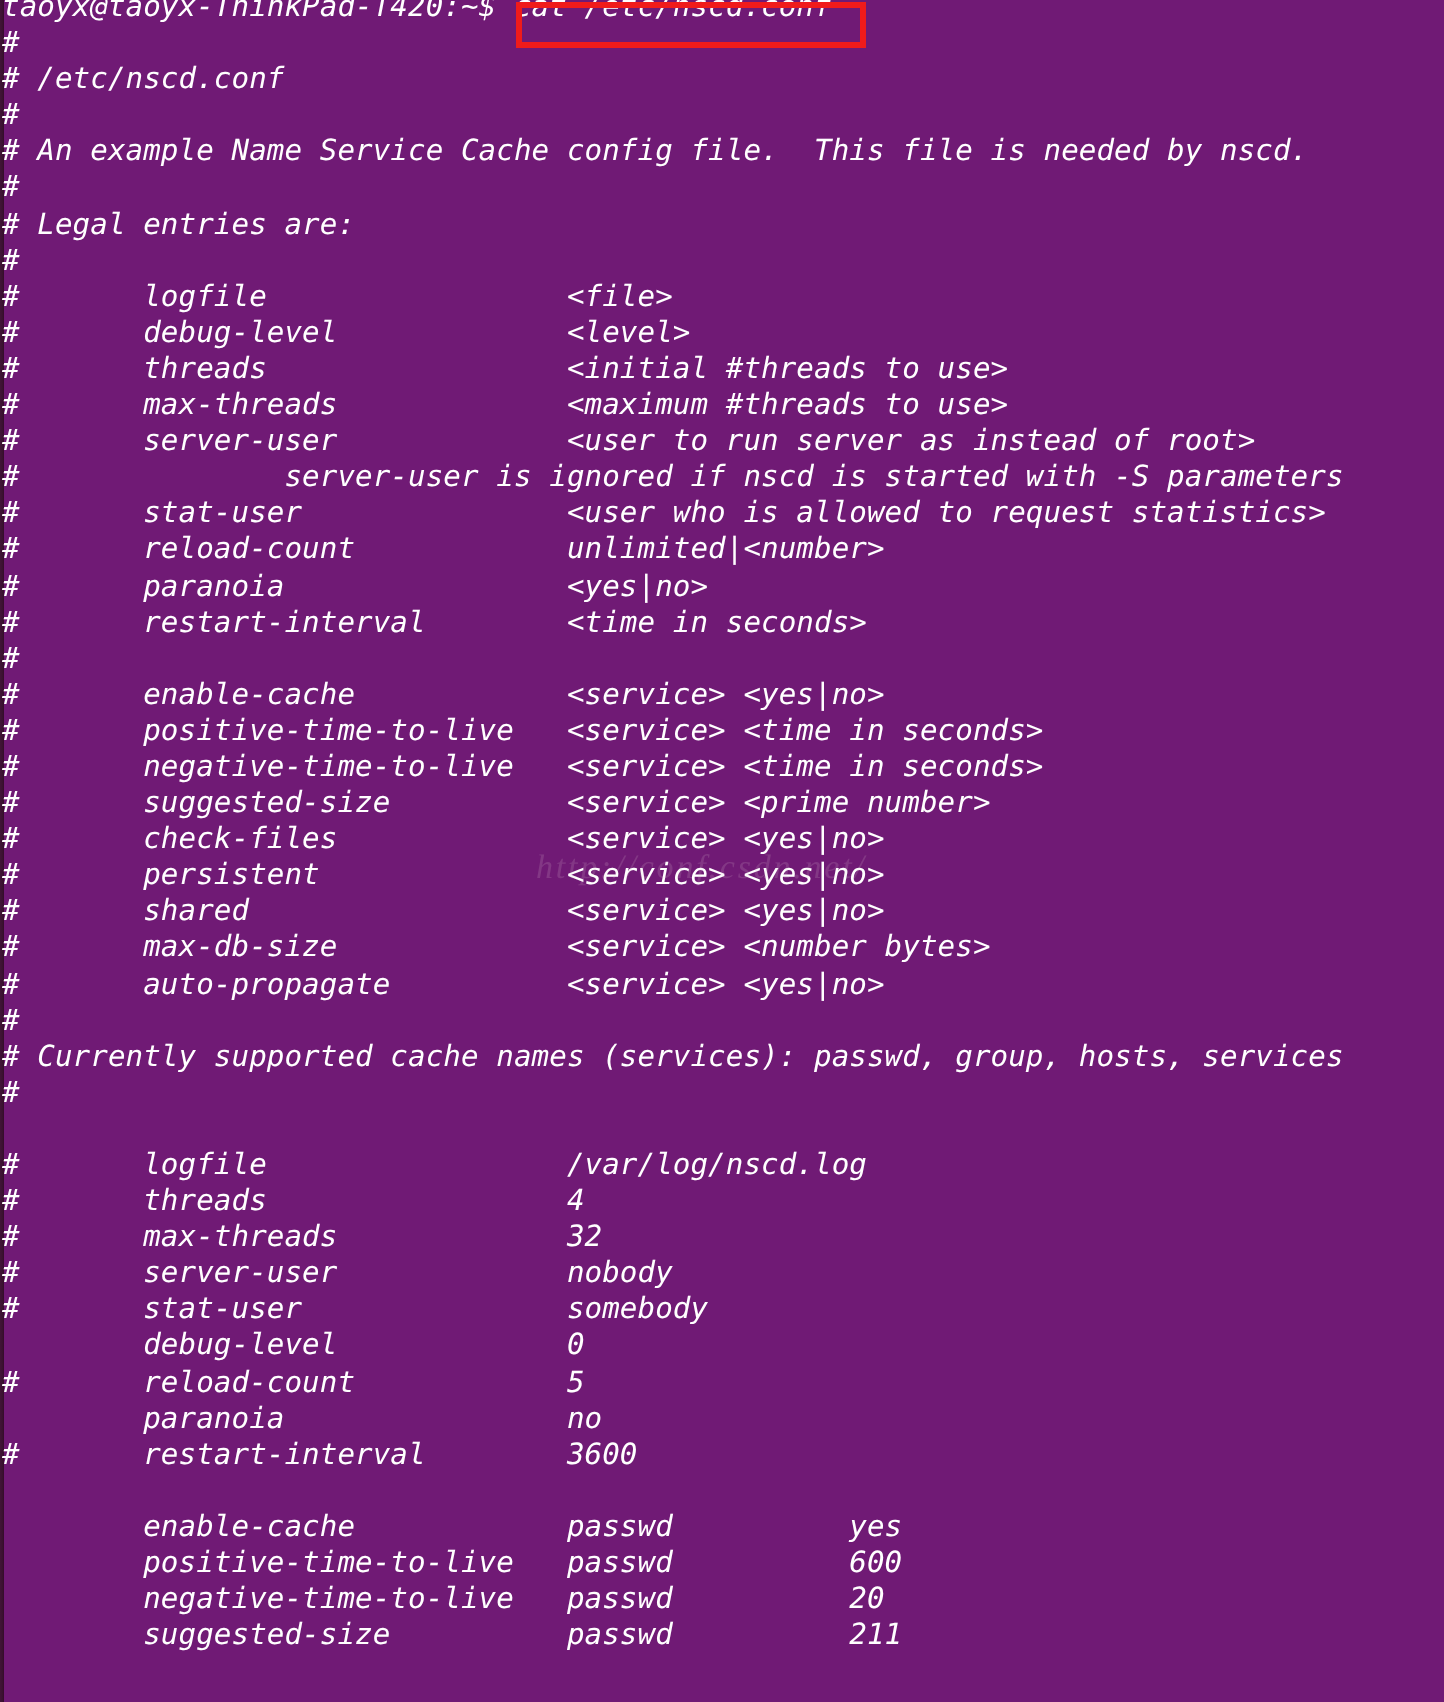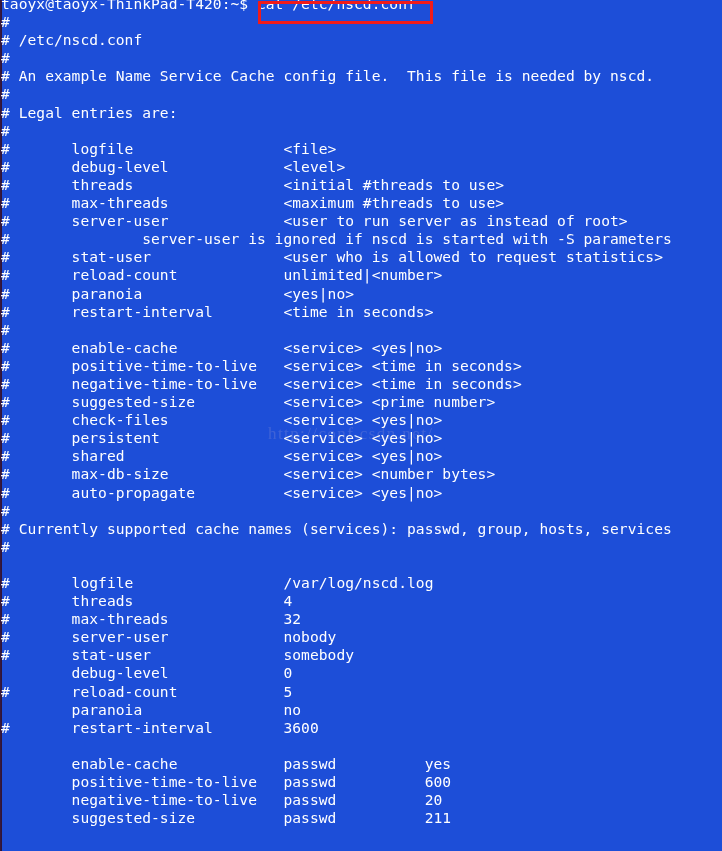--- a/index.html
+++ b/index.html
@@ -67,21 +67,21 @@
     letter-spacing: 1.4px;
     color: rgba(226, 200, 214, 0.17);
     pointer-events: none;
     user-select: none;
     white-space: pre;
   }
 </style>
 </head>
 <body>
 
-<div id="terminal" style="background: #1d4ed8; color: rgb(255, 255, 255);">
+<div id="terminal" style="background: #701a75; color: rgb(255, 255, 255); font-style: italic;">
 
   <div id="scroll-edge"></div>
 
   <div id="lines"><div class="line">taoyx@taoyx-ThinkPad-T420:~$ cat /etc/nscd.conf</div><div class="line">#</div><div class="line"># /etc/nscd.conf</div><div class="line">#</div><div class="line"># An example Name Service Cache config file.  This file is needed by nscd.</div><div class="line">#</div><div class="line"># Legal entries are:</div><div class="line">#</div><div class="line">#       logfile                 &lt;file&gt;</div><div class="line">#       debug-level             &lt;level&gt;</div><div class="line">#       threads                 &lt;initial #threads to use&gt;</div><div class="line">#       max-threads             &lt;maximum #threads to use&gt;</div><div class="line">#       server-user             &lt;user to run server as instead of root&gt;</div><div class="line">#               server-user is ignored if nscd is started with -S parameters</div><div class="line">#       stat-user               &lt;user who is allowed to request statistics&gt;</div><div class="line">#       reload-count            unlimited|&lt;number&gt;</div><div class="line">#       paranoia                &lt;yes|no&gt;</div><div class="line">#       restart-interval        &lt;time in seconds&gt;</div><div class="line">#</div><div class="line">#       enable-cache            &lt;service&gt; &lt;yes|no&gt;</div><div class="line">#       positive-time-to-live   &lt;service&gt; &lt;time in seconds&gt;</div><div class="line">#       negative-time-to-live   &lt;service&gt; &lt;time in seconds&gt;</div><div class="line">#       suggested-size          &lt;service&gt; &lt;prime number&gt;</div><div class="line">#       check-files             &lt;service&gt; &lt;yes|no&gt;</div><div class="line">#       persistent              &lt;service&gt; &lt;yes|no&gt;</div><div class="line">#       shared                  &lt;service&gt; &lt;yes|no&gt;</div><div class="line">#       max-db-size             &lt;service&gt; &lt;number bytes&gt;</div><div class="line">#       auto-propagate          &lt;service&gt; &lt;yes|no&gt;</div><div class="line">#</div><div class="line"># Currently supported cache names (services): passwd, group, hosts, services</div><div class="line">#</div><div class="line blank"> </div><div class="line">#       logfile                 /var/log/nscd.log</div><div class="line">#       threads                 4</div><div class="line">#       max-threads             32</div><div class="line">#       server-user             nobody</div><div class="line">#       stat-user               somebody</div><div class="line">        debug-level             0</div><div class="line">#       reload-count            5</div><div class="line">        paranoia                no</div><div class="line">#       restart-interval        3600</div><div class="line blank"> </div><div class="line">        enable-cache            passwd          yes</div><div class="line">        positive-time-to-live   passwd          600</div><div class="line">        negative-time-to-live   passwd          20</div><div class="line">        suggested-size          passwd          211</div></div>
 
   <div id="cmd-highlight" style="border-color: rgb(240, 27, 27);"></div>
 
   <div id="watermark">http://conf.csdn.net/</div>
 
 </div>

